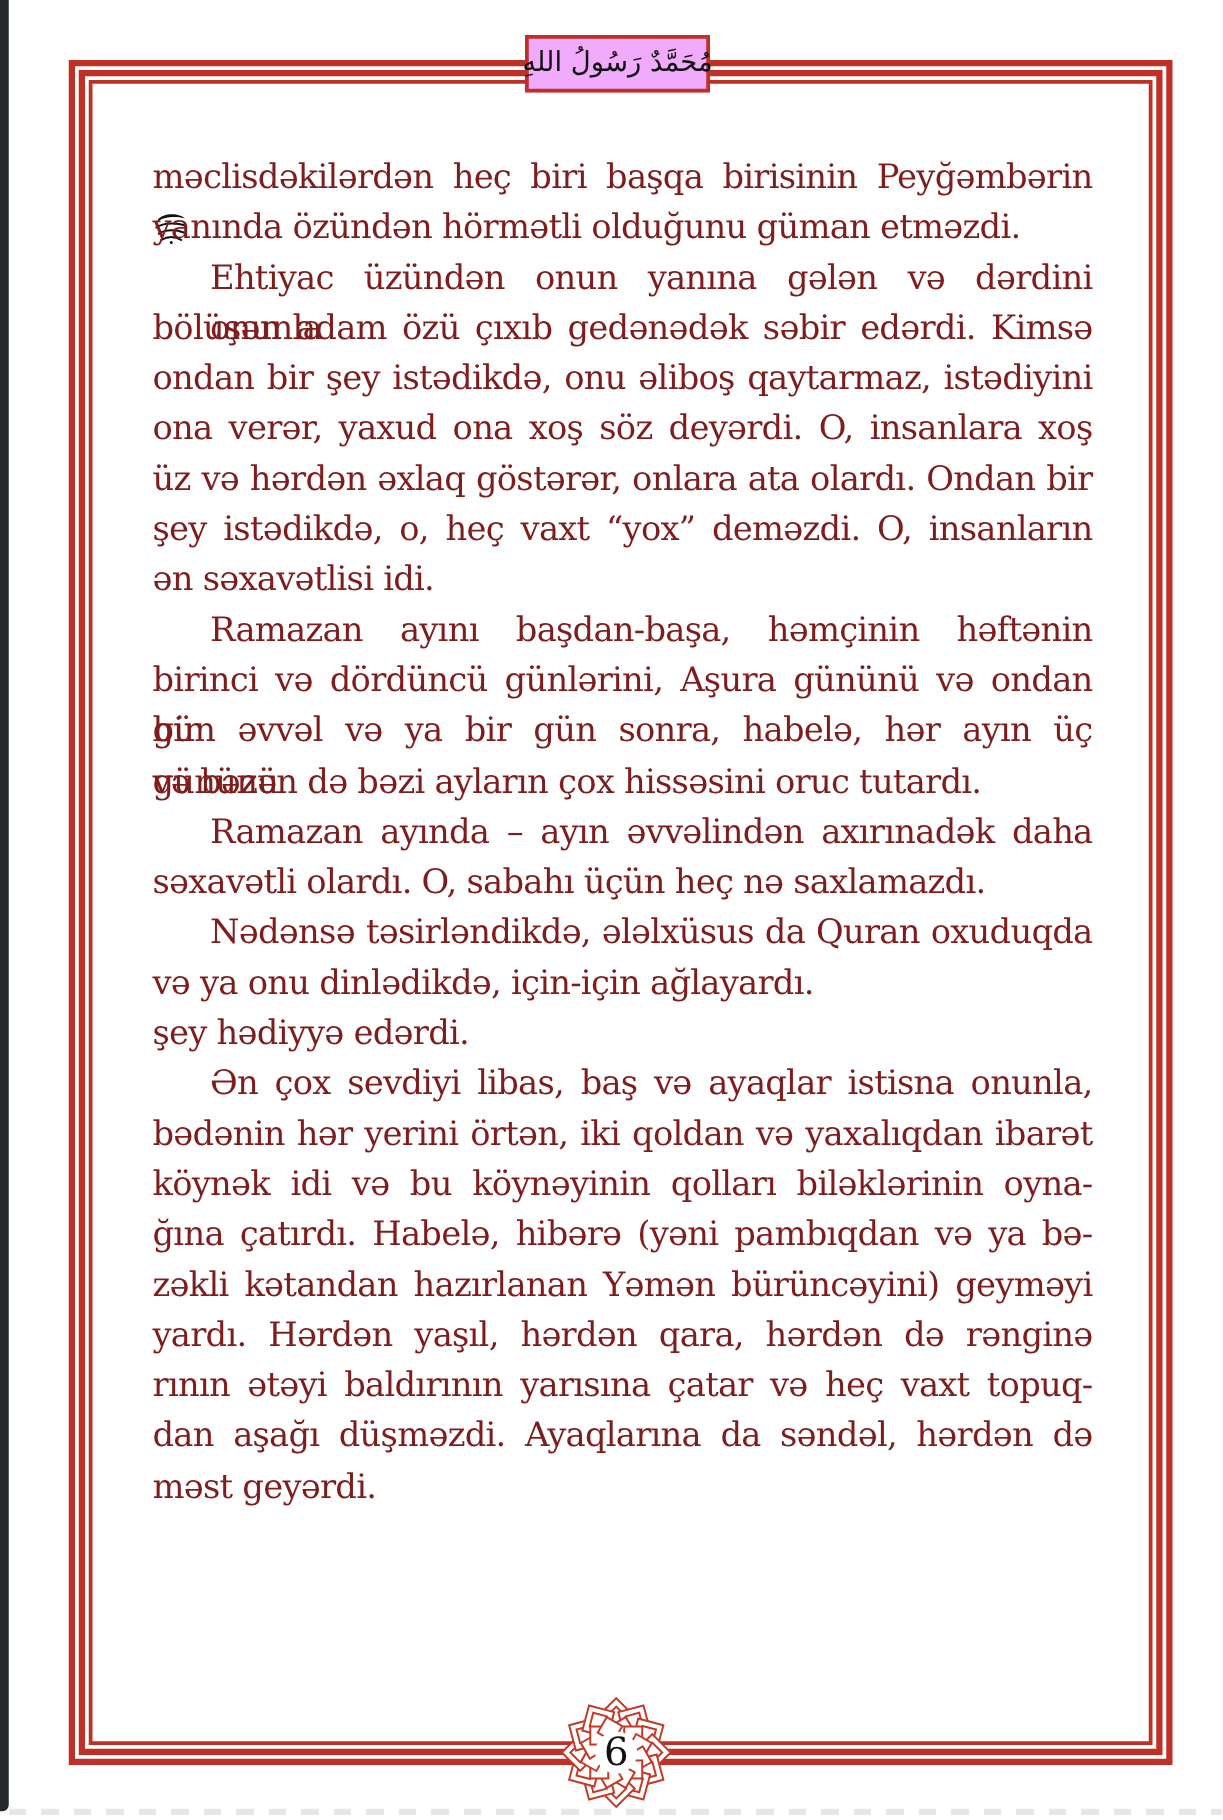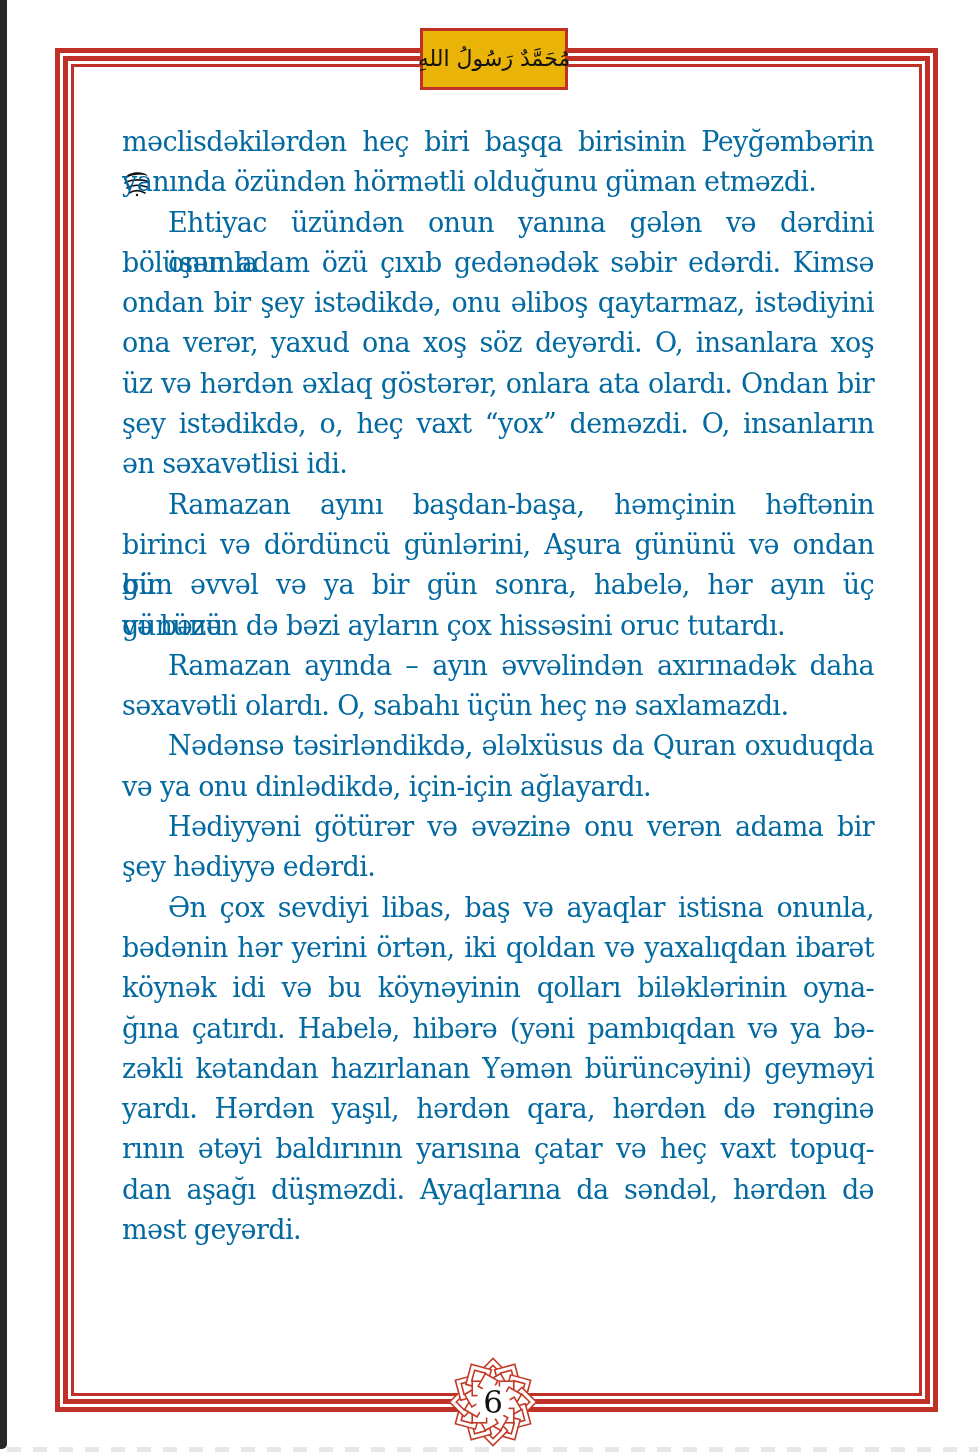--- a/index.html
+++ b/index.html
@@ -22,32 +22,32 @@
   }
   
   .frame{
     position:absolute;left:55px;top:48px;width:883px;height:1364px;
     border:5px solid #bf3127;box-sizing:border-box;
   }
   .frame-mid{position:absolute;top:3px;left:3px;right:3px;bottom:3px;border:5px solid #bf3127;}
   .frame-in{position:absolute;top:3px;left:3px;right:3px;bottom:3px;border:3px solid #bf3127;}
   
   .title-box{
-    position:absolute;left:420px;top:28px;width:148px;height:62px;
-    background:#eab308;border:3px solid #bf3127;box-sizing:border-box;
+    position:absolute;left:420px;top:28px;width:148px;height:46px;
+    background:#f0abfc;border:3px solid #bf3127;box-sizing:border-box;
     display:flex;align-items:center;justify-content:center;z-index:4;
   }
   .title-box .ar{
     font-family:"DejaVu Sans", sans-serif;
     font-size:22px;line-height:1;color:#111;direction:rtl;white-space:nowrap;
   }
   
   .text-block{
     position:absolute;left:122px;top:122px;width:752px;z-index:3;
-    color:#0369a1;font-size:27px;letter-spacing:-0.6px;
+    color:#7f1d1d;font-size:27px;letter-spacing:-0.6px;
   }
   .ln{
     height:40.3px;line-height:40.3px;
     text-align:justify;text-align-last:justify;text-justify:inter-word;
     white-space:normal;
   }
   .ln.lastln{text-align-last:left;}
   .ln.ind{padding-left:46px;}
   .pbuh{display:inline-block;vertical-align:-7px;}
   
@@ -108,21 +108,20 @@
     <div class="ln">birinci və dördüncü günlərini, Aşura gününü və ondan bir</div>
     <div class="ln">gün əvvəl və ya bir gün sonra, habelə, hər ayın üç gününü</div>
     <div class="ln lastln">və bəzən də bəzi ayların çox hissəsini oruc tutardı.</div>
 
     <div class="ln ind">Ramazan ayında – ayın əvvəlindən axırınadək daha</div>
     <div class="ln lastln">səxavətli olardı. O, sabahı üçün heç nə saxlamazdı.</div>
 
     <div class="ln ind">Nədənsə təsirləndikdə, ələlxüsus da Quran oxuduqda</div>
     <div class="ln lastln">və ya onu dinlədikdə, için-için ağlayardı.</div>
 
-    <div class="ln ind">Hədiyyəni götürər və əvəzinə onu verən adama bir</div>
     <div class="ln lastln">şey hədiyyə edərdi.</div>
 
     <div class="ln ind">Ən çox sevdiyi libas, baş və ayaqlar istisna onunla,</div>
     <div class="ln">bədənin hər yerini örtən, iki qoldan və yaxalıqdan ibarət</div>
     <div class="ln">köynək idi və bu köynəyinin qolları biləklərinin oyna-</div>
     <div class="ln">ğına çatırdı. Habelə, hibərə (yəni pambıqdan və ya bə-</div>
     <div class="ln">zəkli kətandan hazırlanan Yəmən bürüncəyini) geyməyi</div>
     <div class="ln">yardı. Hərdən yaşıl, hərdən qara, hərdən də rənginə</div>
     <div class="ln">rının ətəyi baldırının yarısına çatar və heç vaxt topuq-</div>
     <div class="ln">dan aşağı düşməzdi. Ayaqlarına da səndəl, hərdən də</div>

